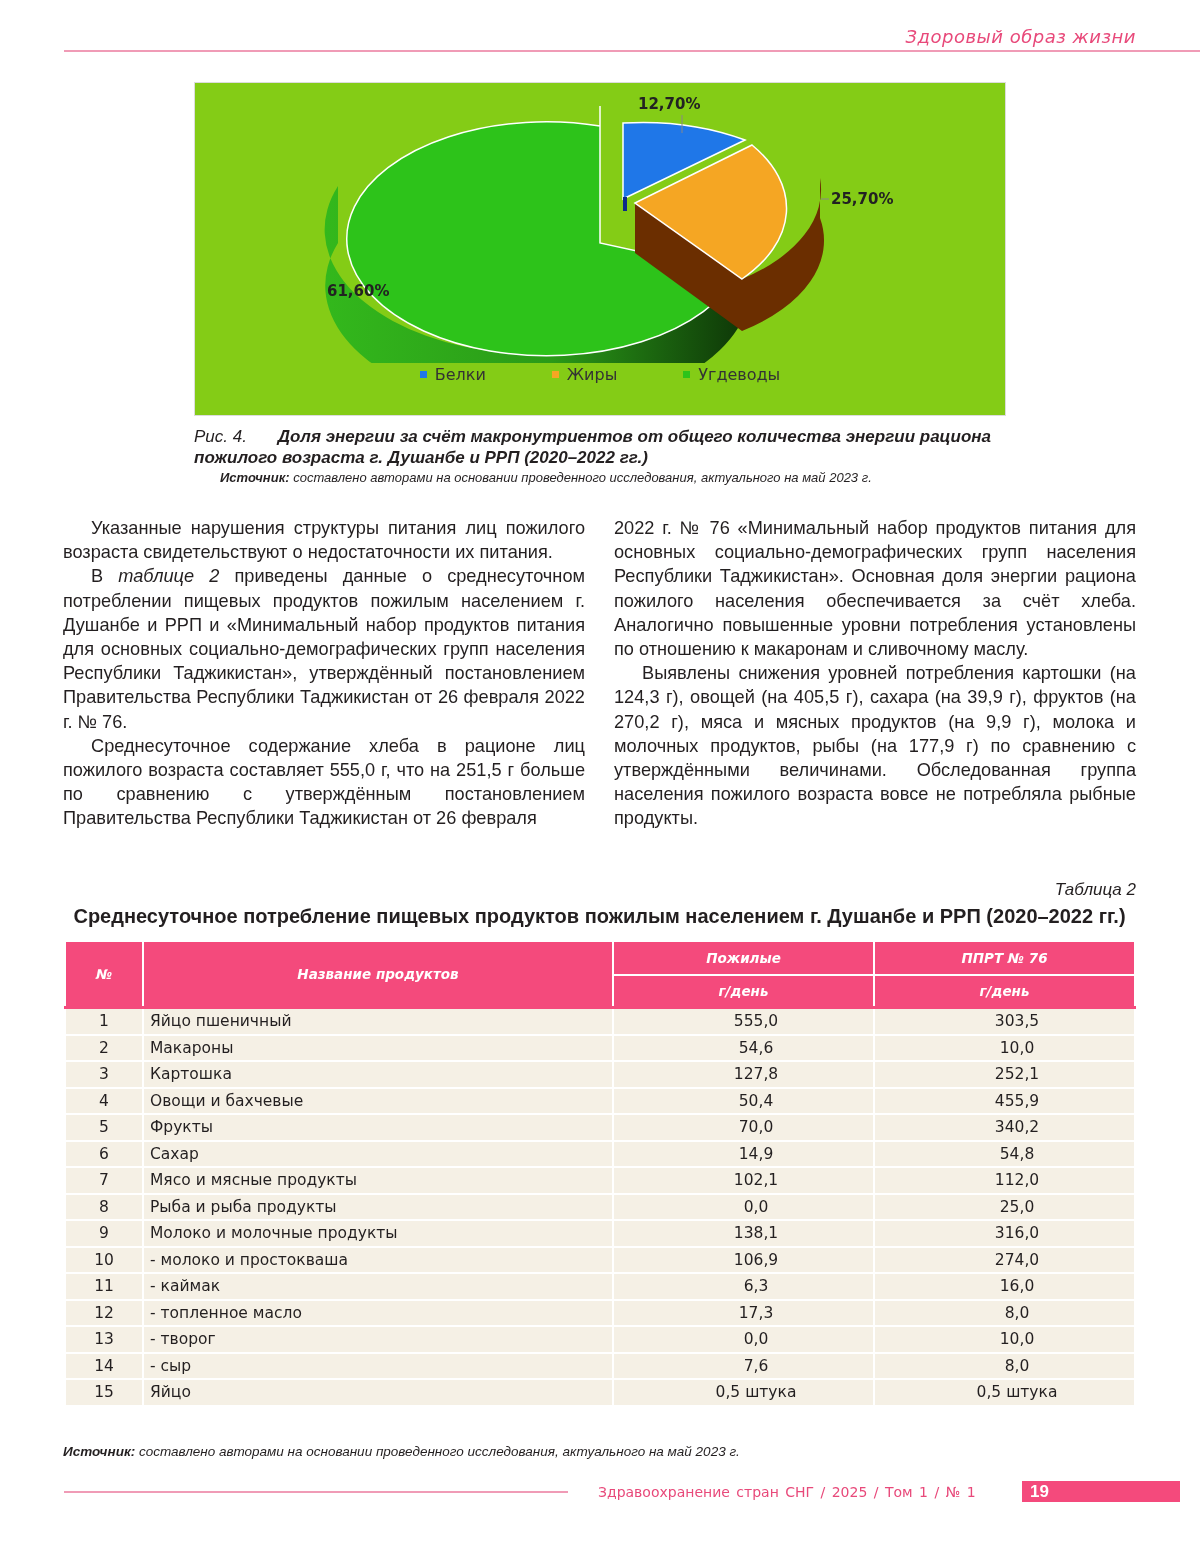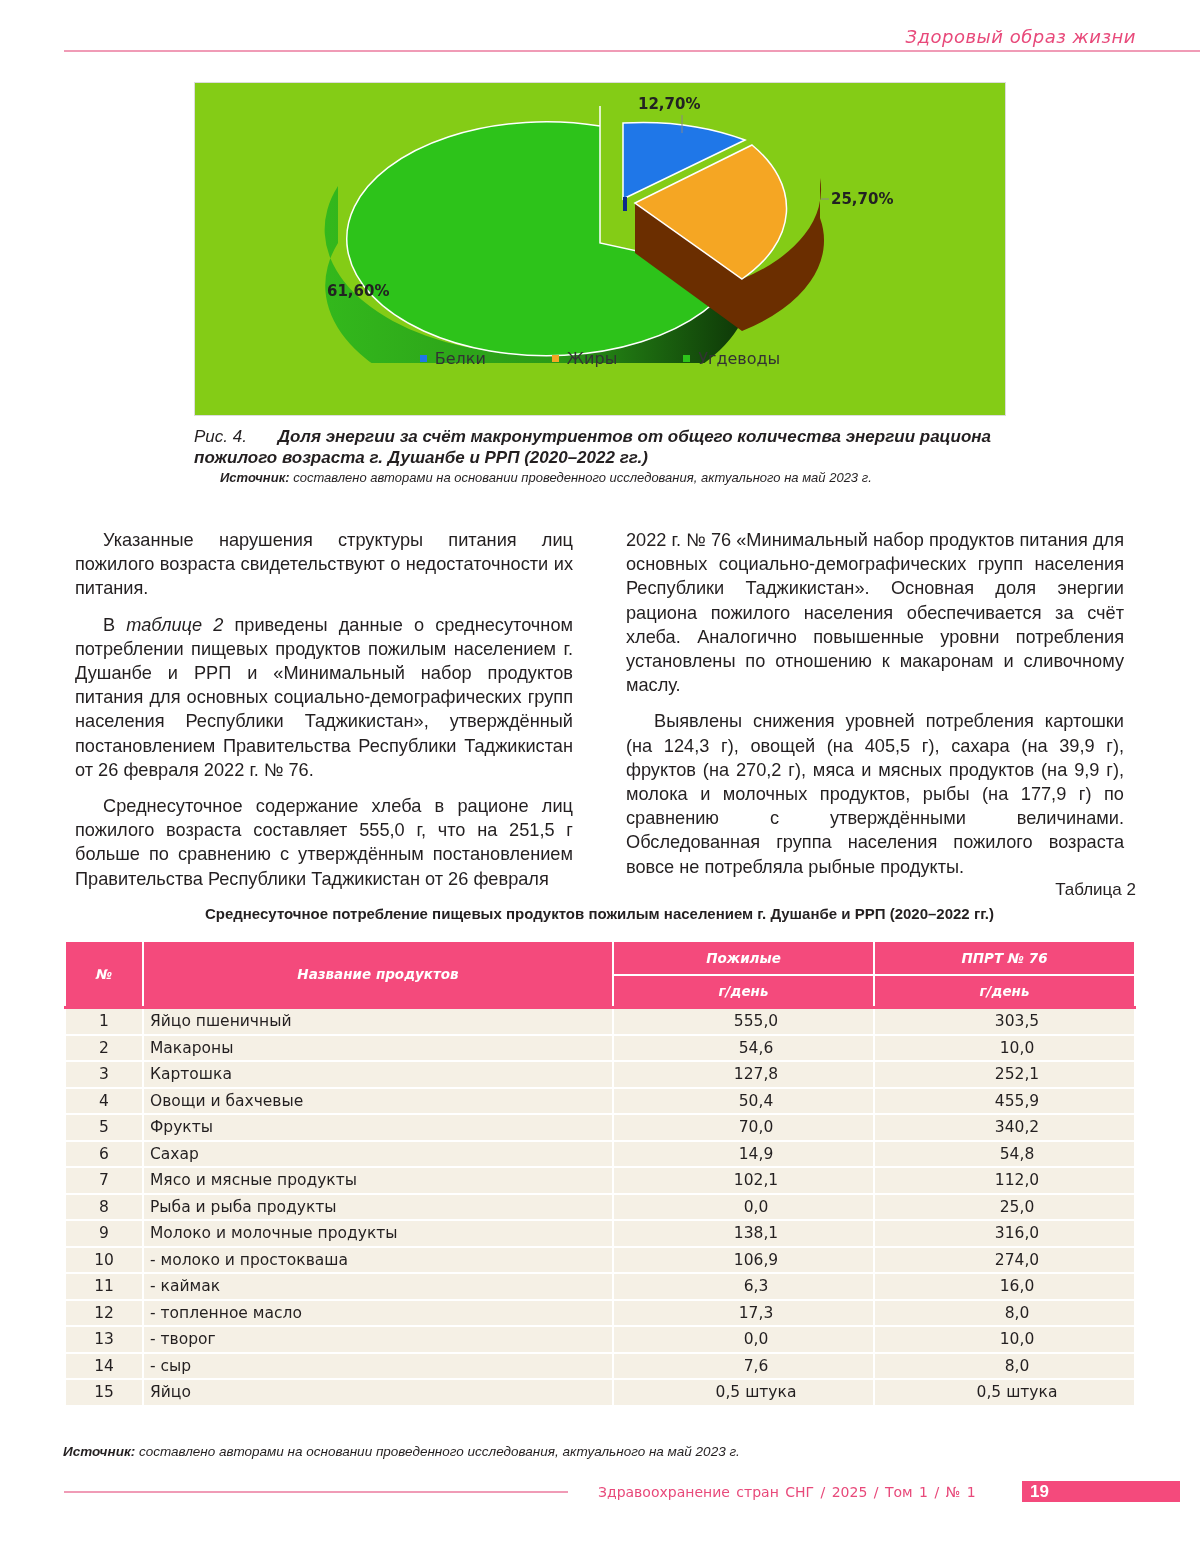--- a/index.html
+++ b/index.html
@@ -2,37 +2,37 @@
 <html><head>
 <meta charset="utf-8">
 <style>
   html, body { margin:0; padding:0; background:#ffffff; }
   body { width:1200px; height:1543px; position:relative; overflow:hidden; font-family:"Liberation Sans", sans-serif; color:#231f20; }
   .header-title { position:absolute; right:64px; top:26px; font-style:italic; font-size:18px; color:#e8497a; letter-spacing:0.5px; font-family:"DejaVu Sans", sans-serif; }
   .header-line { position:absolute; left:64px; right:0; top:50px; height:2px; background:#f09bb6; }
 
   .figure-box { position:absolute; left:194px; top:82px; width:810px; height:332px; border:1px solid #dcdcdc; background:#84cc16; }
   .pie-svg { position:absolute; left:0; top:0; }
-  .legend { position:absolute; left:0; right:0; top:266px; display:flex; justify-content:center; gap:66px; font-size:16px; color:#333; font-family:"DejaVu Sans", sans-serif; }
+  .legend { position:absolute; left:0; right:0; top:282px; display:flex; justify-content:center; gap:66px; font-size:16px; color:#333; font-family:"DejaVu Sans", sans-serif; }
   .legend-item { display:flex; align-items:center; gap:8px; }
   .legend-swatch { width:7px; height:7px; display:inline-block; }
 
   .caption { position:absolute; left:194px; top:426px; width:820px; font-size:17px; line-height:21px; font-style:italic; }
   .caption b { font-weight:bold;margin-left:26px; }
   .source-line { font-size:13px; line-height:20px; font-style:italic; }
   .source-line b { font-weight:bold; }
 
   .col { position:absolute; top:516px; width:522px; font-size:18.2px; line-height:24.2px; text-align:justify; font-family:"Liberation Sans", sans-serif; }
   .col-left { left:63px; }
   .col-right { left:614px; }
-  .col p { margin:12px; }
+  .col p { margin:0; }
   .indent { text-indent:28px; }
 
-  .table-number { position:absolute; right:64px; top:880px; font-size:17px; }
-  .table-title { position:absolute; left:63px; right:64px; top:905px; font-size:15px; font-weight:bold; text-align:center; }
+  .table-number { position:absolute; right:64px; top:880px; font-size:17px; font-style:italic; }
+  .table-title { position:absolute; left:63px; right:64px; top:905px; font-size:20px; font-weight:bold; text-align:center; }
 
   table.data { position:absolute; left:64px; top:940px; width:1072px; border-collapse:collapse; font-family:"DejaVu Sans", sans-serif; font-size:15.5px; }
   table.data th { background:#f44a7c; color:#fff; font-style:italic; font-weight:bold; font-size:13.5px; border:2px solid #fff; }
   table.data th.r1 { height:30px;margin-left:29px; }
   table.data th.r2 { height:28px; }
   table.data td { background:#f5f0e5; border:2px solid #fff; height:24.5px; padding:0; }
   table.data td.num { text-align:center; width:76px; }
   table.data td.name { padding-left:6px; width:462px; }
   table.data td.val { text-align:center;padding-left:25px; }
   table.data tr.first td { border-top:3px solid #f44a7c; }

